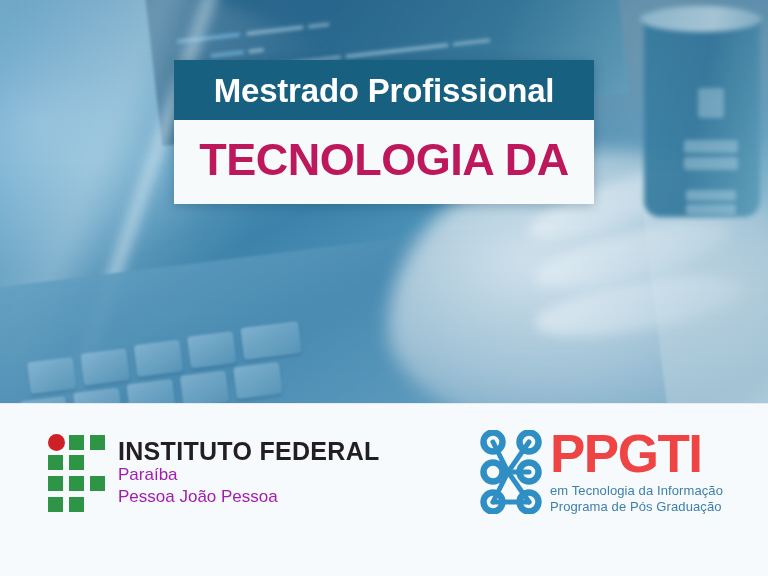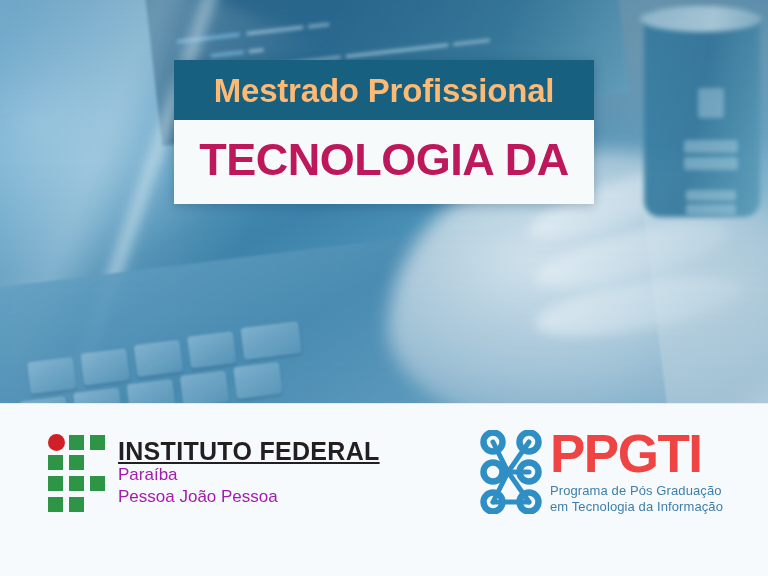--- a/index.html
+++ b/index.html
@@ -153,21 +153,21 @@
     box-shadow: 0 2px 10px rgba(18,55,78,0.28);
   }
   .card-header {
     background: #186080;
     height: 60px;
     display: flex;
     align-items: center;
     justify-content: center;
   }
   .card-header-text {
-    color: #fdba74;
+    color: #ffffff;
     font-size: 33px;
     font-weight: bold;
     letter-spacing: -0.2px;
     line-height: 1;
     white-space: nowrap;
   }
   .card-body {
     background: #f7fafb;
     padding: 18px 10px 22px 10px;
     text-align: center;
@@ -223,21 +223,20 @@
     background: #cf2027;
     left: 0; top: 0;
   }
   .ifpb-text { padding-top: 6px; }
   .ifpb-name {
     font-size: 25px;
     font-weight: bold;
     color: #231f20;
     letter-spacing: 0.3px;
     line-height: 1.05;
-    text-decoration: underline;
   }
   .ifpb-sub1, .ifpb-sub2 {
     font-size: 17px;
     color: #a21caf;
     line-height: 1.28;
     font-weight: normal;
   }
 
   
   .ppgti {
@@ -380,20 +379,20 @@
           <circle cx="51" cy="12" r="9.5"></circle>
           <circle cx="15" cy="42" r="9.5"></circle>
           <circle cx="51" cy="42" r="9.5"></circle>
           <circle cx="15" cy="72" r="9.5"></circle>
           <circle cx="51" cy="72" r="9.5"></circle>
         </g>
       </svg>
       <div class="ppgti-text">
         <div class="ppgti-word">PPGTI</div>
         <div class="ppgti-tag">
+          <div>em Tecnologia da Informação</div>
           <div>Programa de Pós Graduação</div>
-          <div>em Tecnologia da Informação</div>
         </div>
       </div>
     </div>
 
   </div>
 </div>
 
 </body></html>

